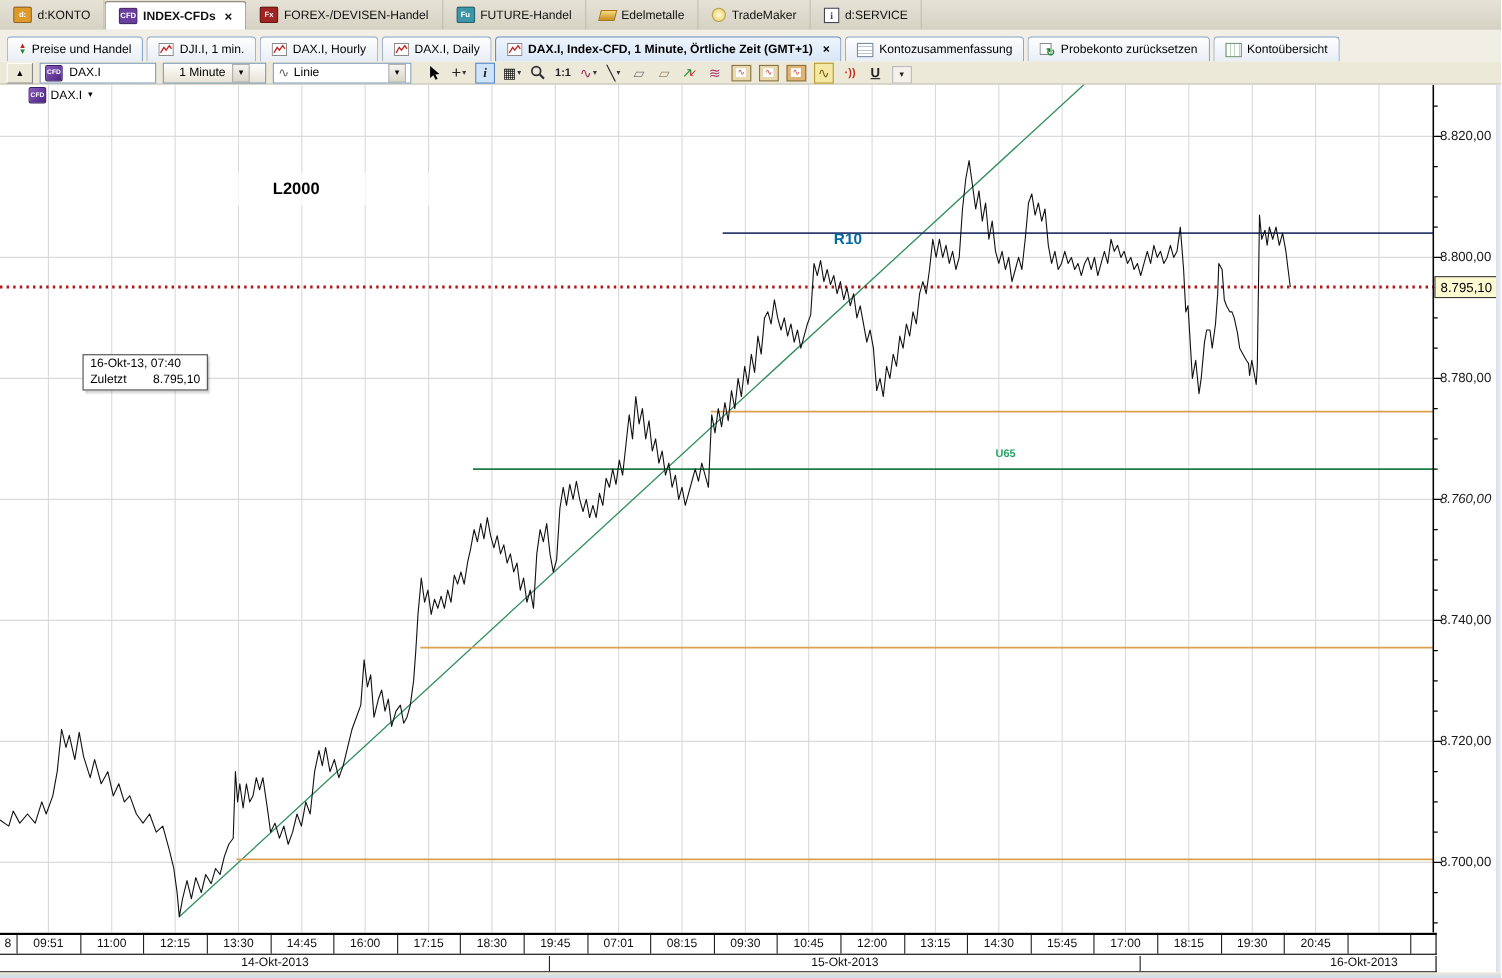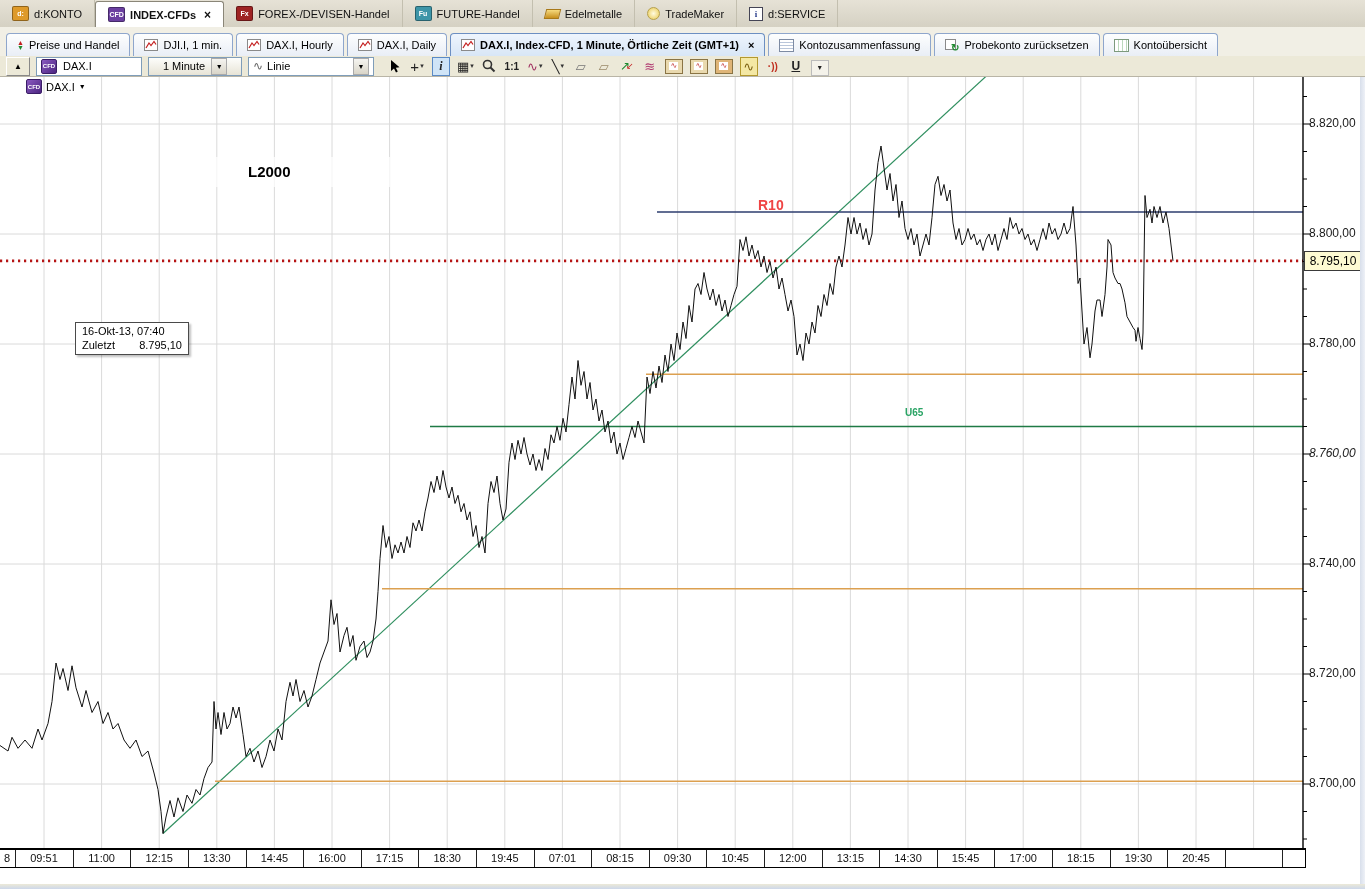--- a/index.html
+++ b/index.html
@@ -302,21 +302,21 @@
         <line x1="1303" y1="597" x2="1311" y2="597" stroke="#000" stroke-width="1"></line>
         <line x1="1303" y1="624.5" x2="1307" y2="624.5" stroke="#000" stroke-width="1"></line>
         <line x1="1303" y1="652" x2="1307" y2="652" stroke="#000" stroke-width="1"></line>
         <line x1="1303" y1="679.5" x2="1307" y2="679.5" stroke="#000" stroke-width="1"></line>
         <line x1="1303" y1="707" x2="1311" y2="707" stroke="#000" stroke-width="1"></line>
         <line x1="1303" y1="734.5" x2="1307" y2="734.5" stroke="#000" stroke-width="1"></line>
         <line x1="1303" y1="762" x2="1307" y2="762" stroke="#000" stroke-width="1"></line>
       </svg>
     <div id="l2000-back" style="left: 176px; top: 80px; width: 214px; height: 30px;"></div>
     <div class="anno" id="anno-l2000" style="font-size: 15px; color: rgb(0, 0, 0); left: 248px; top: 86px;">L2000</div>
-    <div class="anno" id="anno-r10" style="font-size: 14px; left: 758px; top: 120px; color: #ef4444; text-align: right;">R10</div>
+    <div class="anno" id="anno-r10" style="font-size: 14px; left: 758px; top: 132px; color: #0369a1; text-align: right;">R10</div>
     <div class="anno" id="anno-u65" style="font-size: 10px; left: 905px; top: 329.5px; color: rgb(42, 164, 101);">U65</div>
     <div id="legend">
       <span class="cfd-ic">CFD</span>
       <span>DAX.I</span>
       <span style="font-size:7px">▼</span>
     </div>
     <div id="tooltip">
       <div class="row1">16-Okt-13, 07:40</div>
       <div class="row2">
         <span>Zuletzt</span>
@@ -375,15 +375,22 @@
       <span class="tsep" style="left: 821.6px;"></span>
       <span class="tsep" style="left: 879.2px;"></span>
       <span class="tsep" style="left: 936.8px;"></span>
       <span class="tsep" style="left: 994.4px;"></span>
       <span class="tsep" style="left: 1052px;"></span>
       <span class="tsep" style="left: 1109.6px;"></span>
       <span class="tsep" style="left: 1167.2px;"></span>
       <span class="tsep" style="left: 1224.8px;"></span>
       <span class="tsep" style="left: 1282.4px;"></span>
     </div>
+  <div id="date-row">
+      <span class="dlabel" style="left: 250px;">14-Okt-2013</span>
+      <span class="dlabel" style="left: 768px;">15-Okt-2013</span>
+      <span class="dsep" style="left: 499px;"></span>
+      <span class="dlabel" style="left: 1240px;">16-Okt-2013</span>
+      <span class="dsep" style="left: 1036px;"></span>
+    </div>
   <div id="bottom-strip"></div>
   <div id="right-strip"></div>
 </div>
 
 </body></html>

